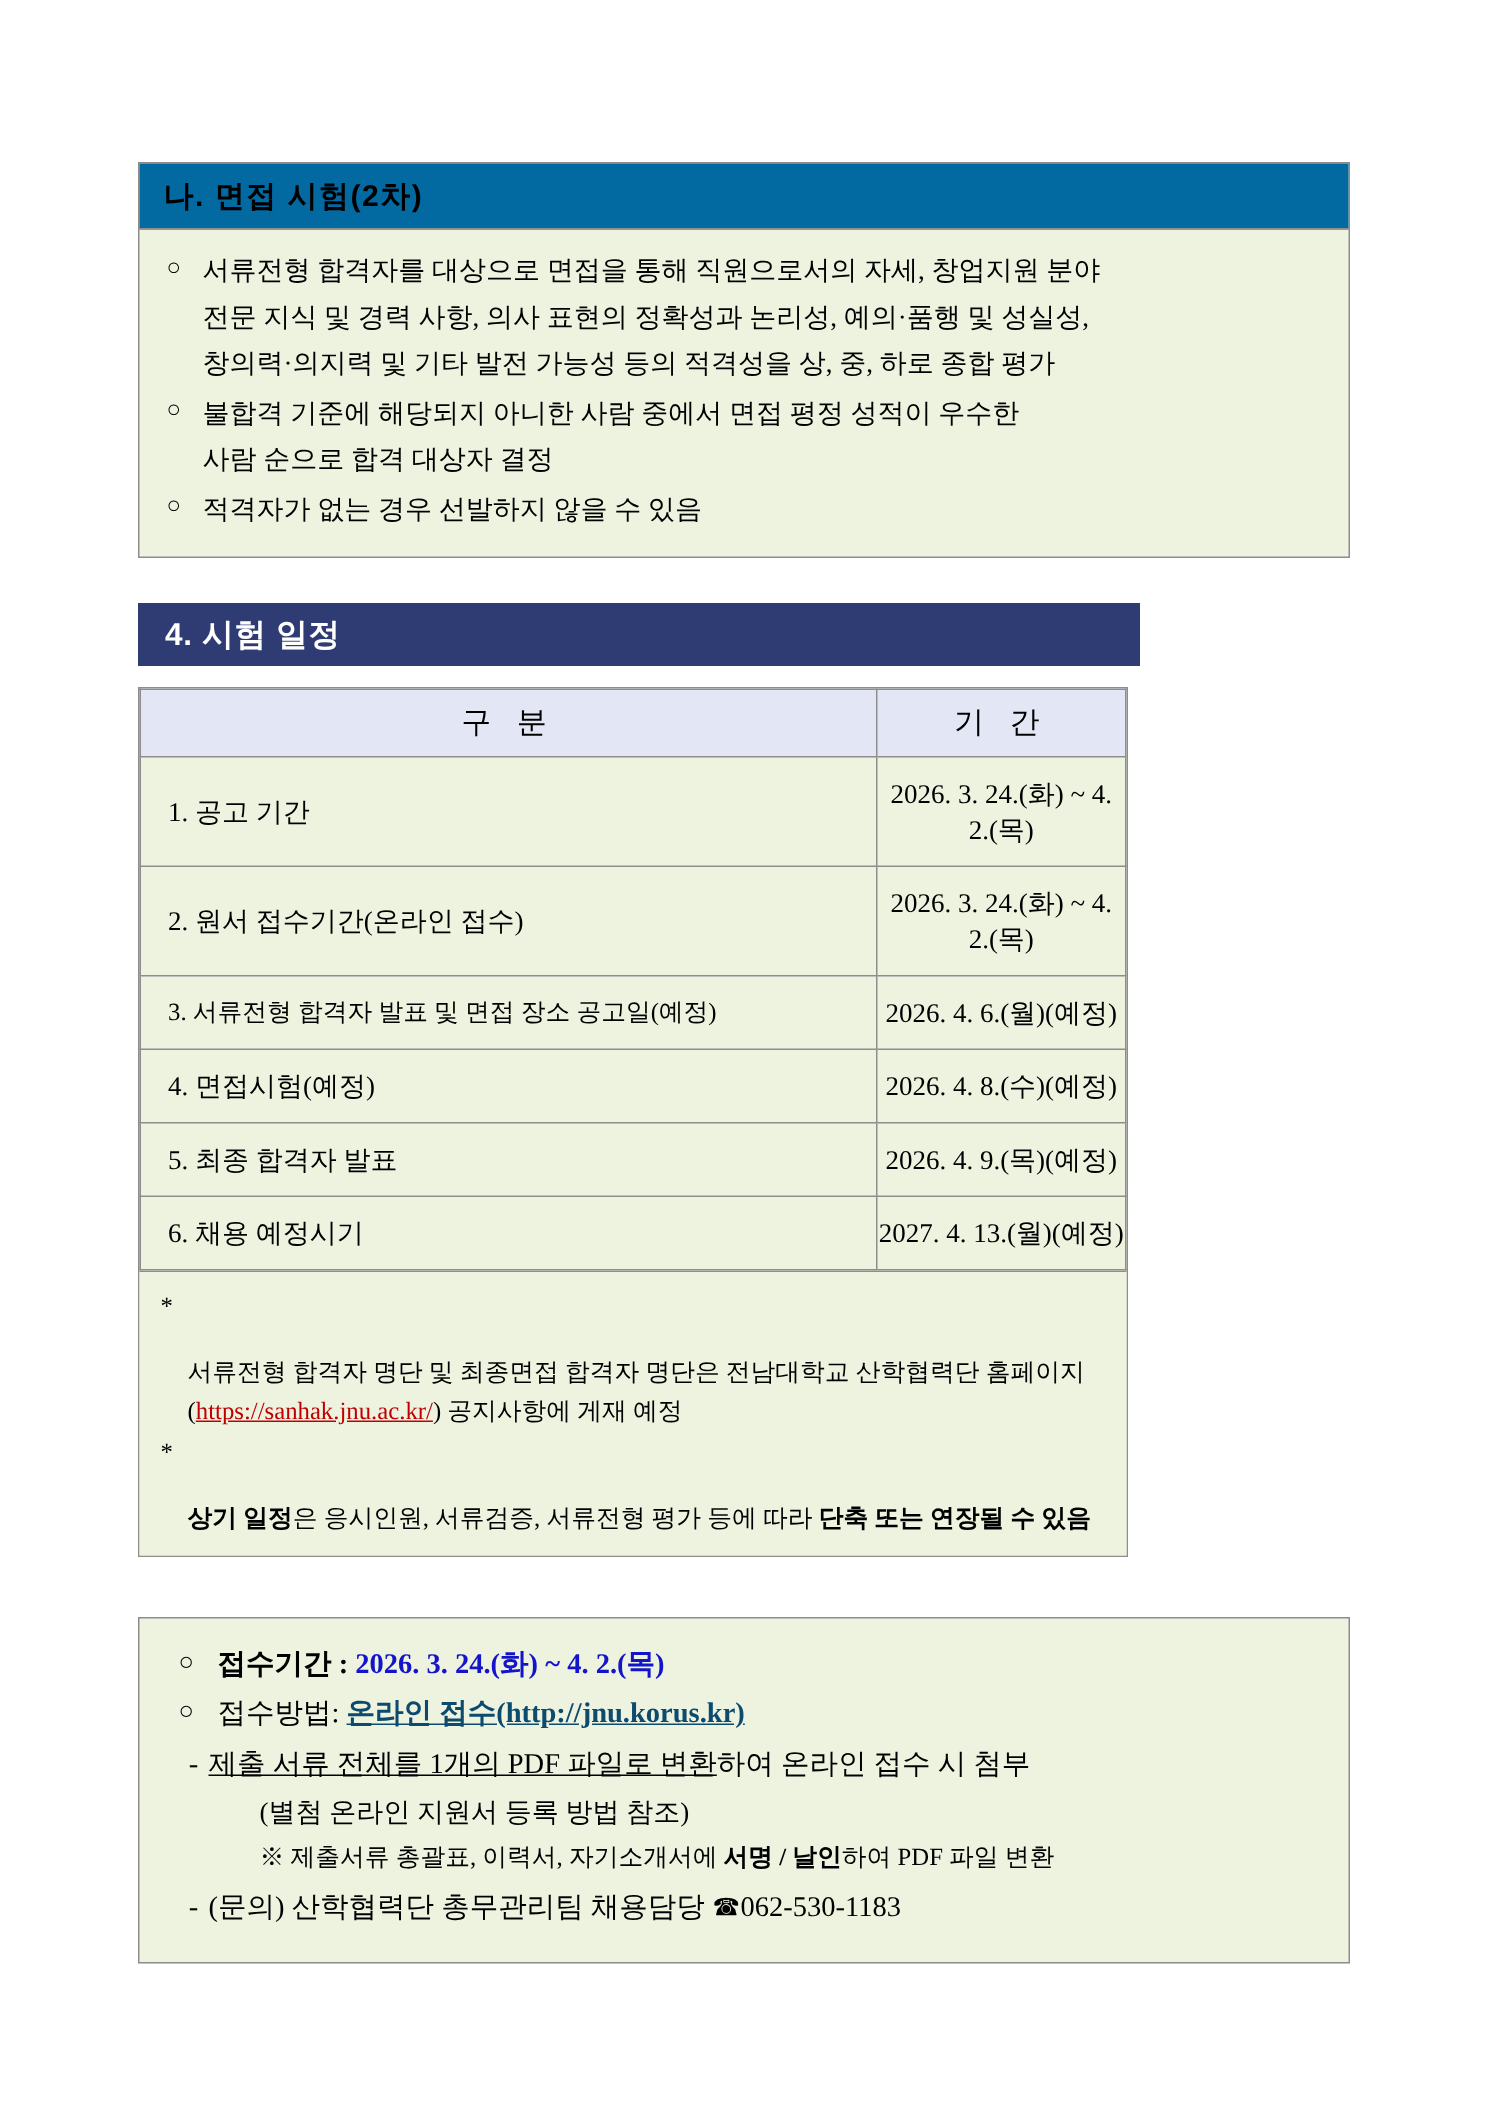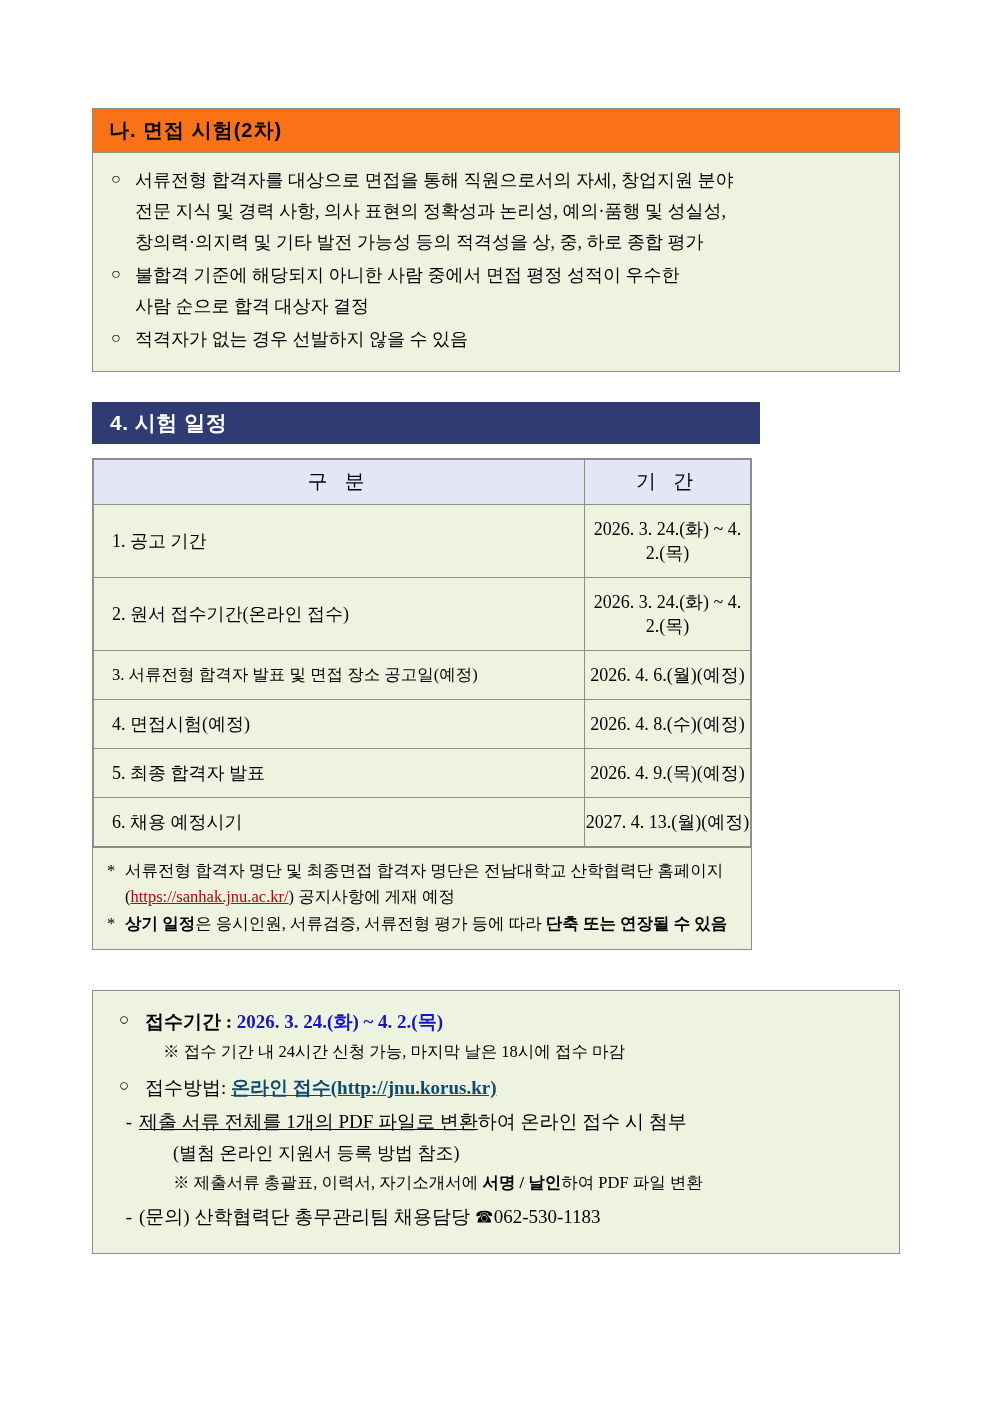--- a/index.html
+++ b/index.html
@@ -37,21 +37,21 @@
   }
 
   
   .panel {
     border: 1px solid #8d8d8d;
     background: #eef3e0;
     width: 808px;
     box-sizing: border-box;
   }
   .panel-head {
-    background: #f97316;
+    background: #0369a1;
     border-bottom: 1px solid #8d8d8d;
     font-family: "Liberation Sans", sans-serif;
     font-weight: bold;
     font-size: 20px;
     padding: 8px 0 8px 16px;
     letter-spacing: 1px;
   }
   .panel-body {
     padding: 12px 18px 14px 18px;
   }
@@ -125,20 +125,21 @@
     display: flex;
     align-items: flex-start;
   }
   .note-star {
     flex: 0 0 auto;
     width: 18px;
   }
   .note-body {
     flex: 1 1 auto;
     text-align: justify;
+    margin-top: 44px;
   }
   .note-body .ln2 { display:block; }
   .link { color: #c00000; text-decoration: underline; }
   .b { font-weight: bold; }
 
   
   .apply-body {
     padding: 16px 22px 18px 26px;
   }
   .apply-line {
@@ -272,21 +273,20 @@
 
   <div class="sec5">
 
     <div class="panel">
       <div class="apply-body">
 
         <div class="apply-line">
           <span class="apply-mark">○</span>
           <span><span class="b">접수기간 : </span><span class="blue">2026. 3. 24.(화) ~ 4. 2.(목)</span></span>
         </div>
-        <div class="sub-note">※ 접수 기간 내 24시간 신청 가능, 마지막 날은 18시에 접수 마감</div>
 
         <div class="apply-line">
           <span class="apply-mark">○</span>
           <span><span>접수방법: </span><span class="blue-u">온라인 접수(http://jnu.korus.kr)</span></span>
         </div>
 
         <div class="apply-line">
           <span class="dash-mark">-</span>
           <span><span class="u">제출 서류 전체를 1개의 PDF 파일로 변환</span><span>하여 온라인 접수 시 첨부</span></span>
         </div>

